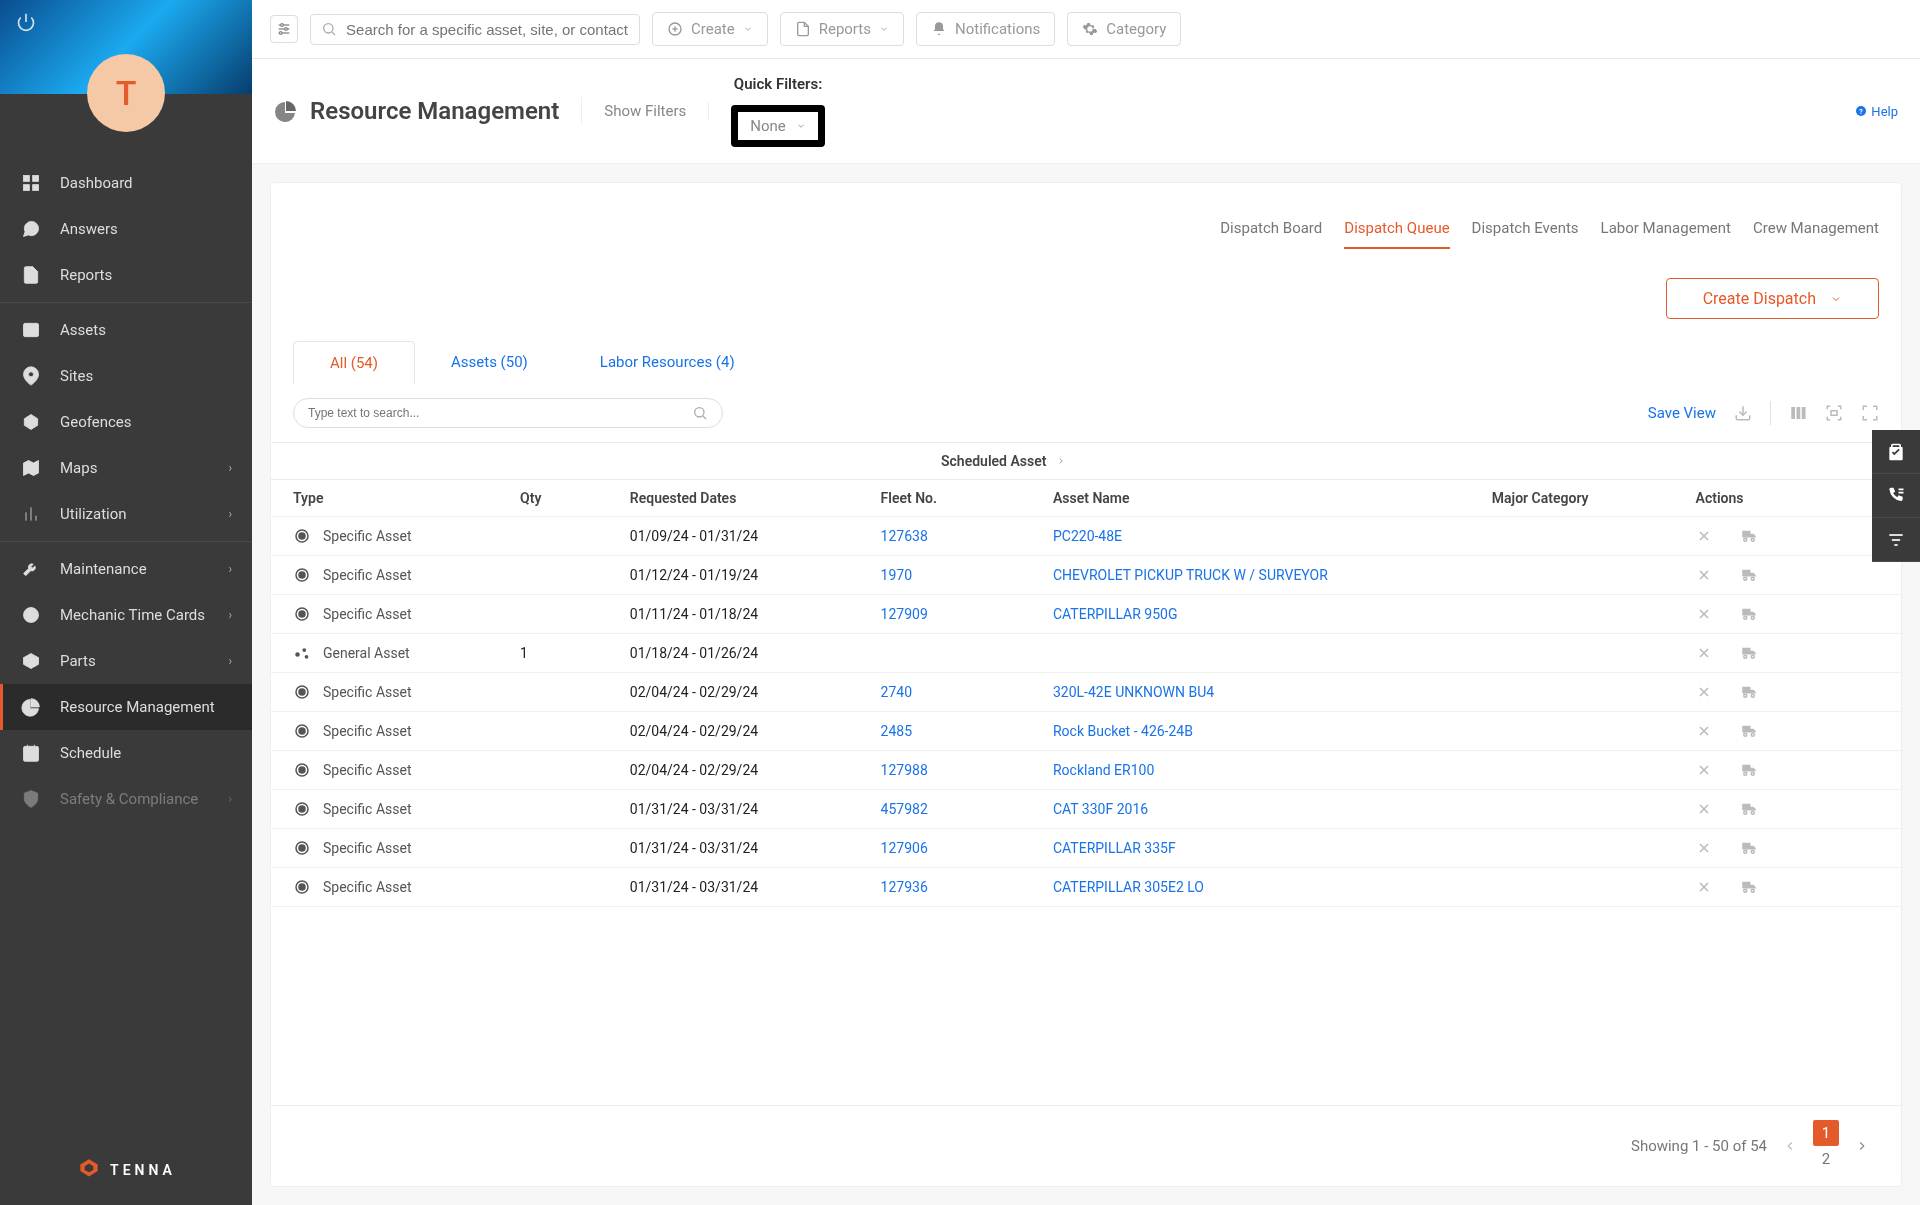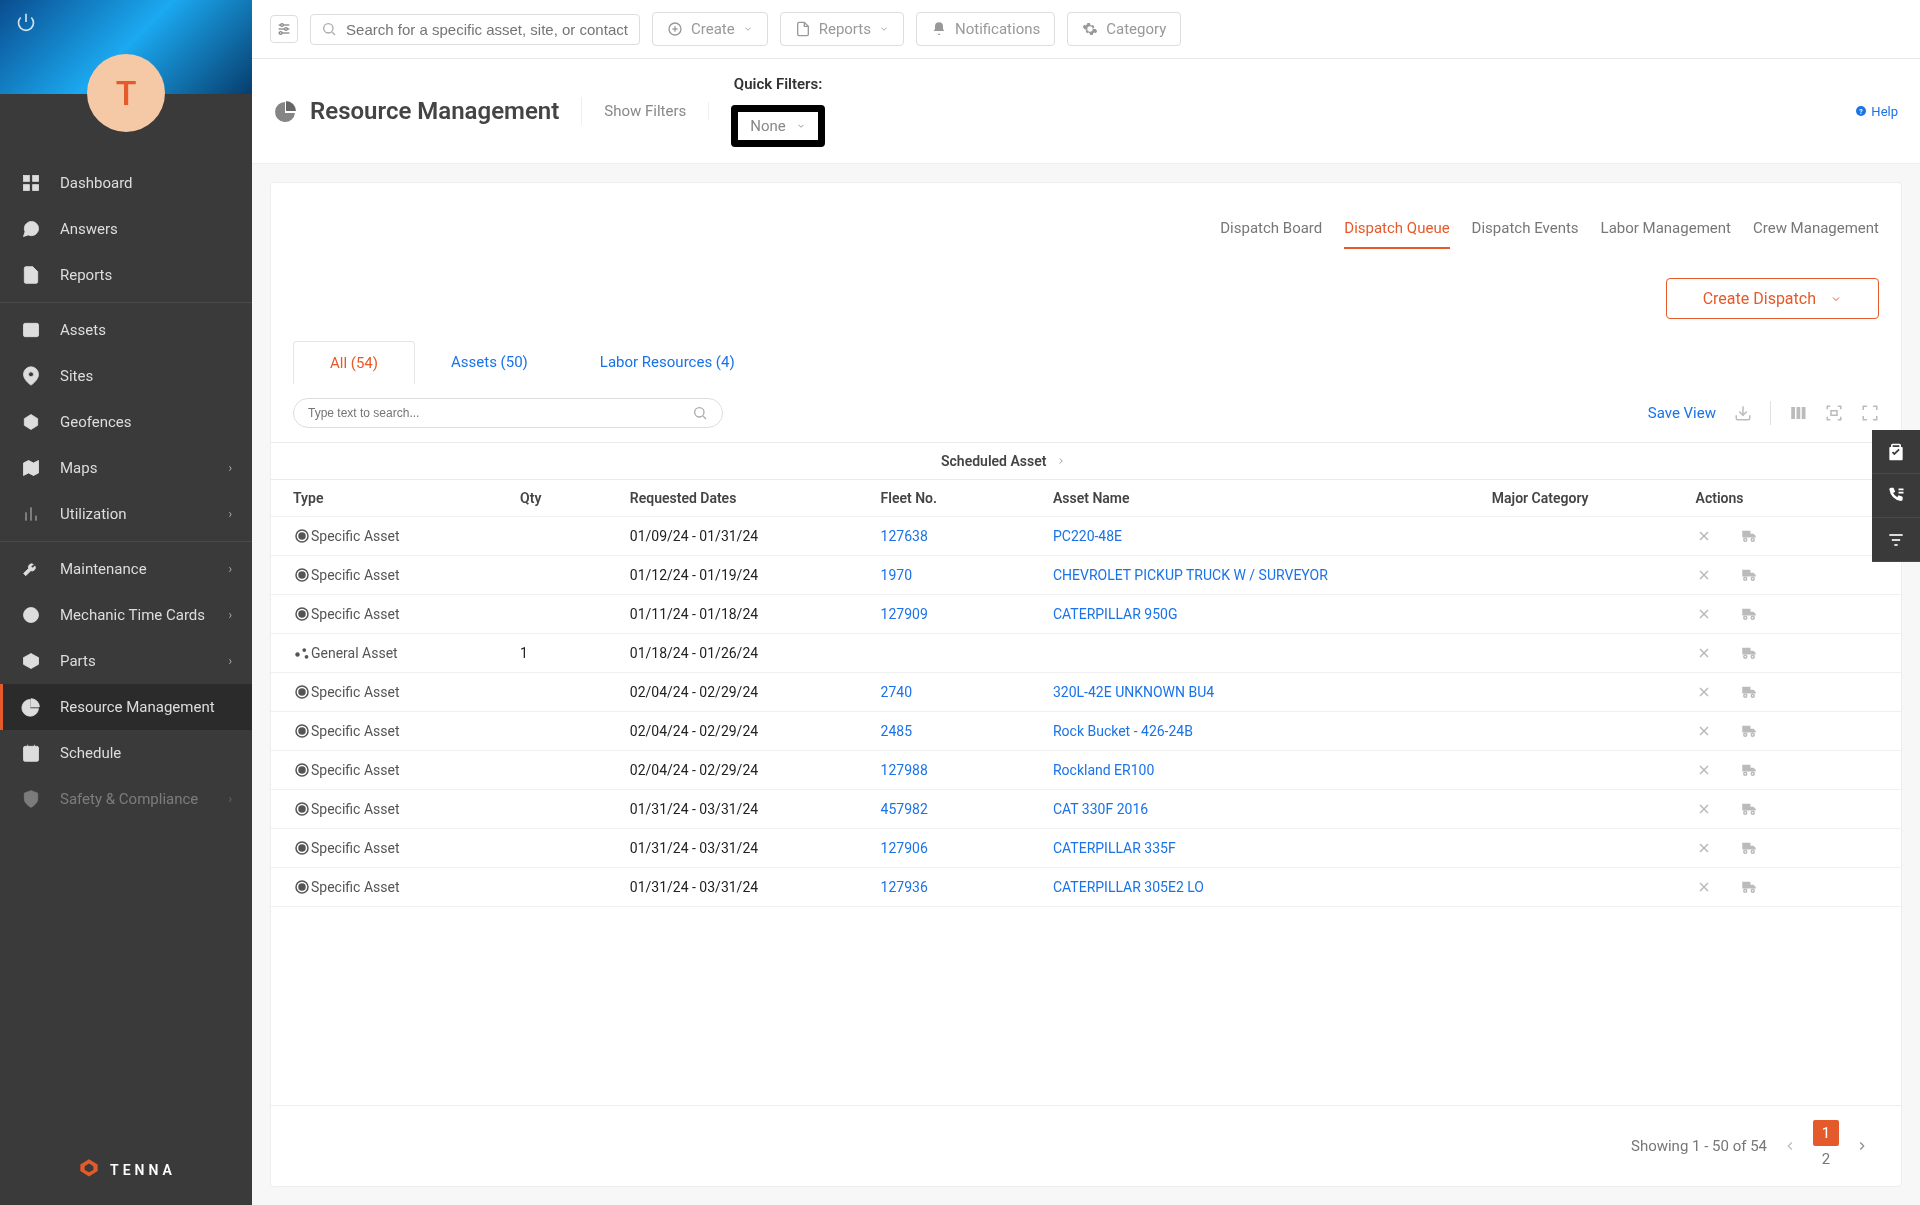--- a/index.html
+++ b/index.html
@@ -59,21 +59,21 @@
 .save-view { color: #1a73e8; font-size: 15px; cursor: pointer; }
 .tb-icon { color: #bbb; cursor: pointer; }
 .tb-sep { width: 1px; height: 24px; background: #e0e0e0; }
 
 .table-head-group { border-top: 1px solid #eaeaea; border-bottom: 1px solid #eaeaea; padding: 10px 0 10px 670px; font-size: 14px; color: #444; font-weight: 600; display: flex; align-items: center; gap: 10px; }
 
 table { width: 100%; border-collapse: collapse; }
 th, td { text-align: left; padding: 10px 14px; font-size: 14px; border-bottom: 1px solid #f0f0f0; }
 th { color: #444; font-weight: 600; }
 th:first-child, td:first-child { padding-left: 22px; }
-.type-cell { display: flex; align-items: center; gap: 0; color: #555; }
+.type-cell { display: flex; align-items: center; gap: 12px; color: #555; }
 .type-icn { width: 18px; height: 18px; display: flex; align-items: center; justify-content: center; color: #555; }
 .link { color: #1a73e8; cursor: pointer; }
 .actions-cell { display: flex; gap: 26px; align-items: center; justify-content: flex-start; color: #bbb; }
 .act-icn { cursor: pointer; }
 
 .col-type { width: 150px; }
 .col-qty { width: 70px; }
 .col-dates { width: 160px; }
 .col-fleet { width: 110px; }
 .col-name { width: 280px; }

